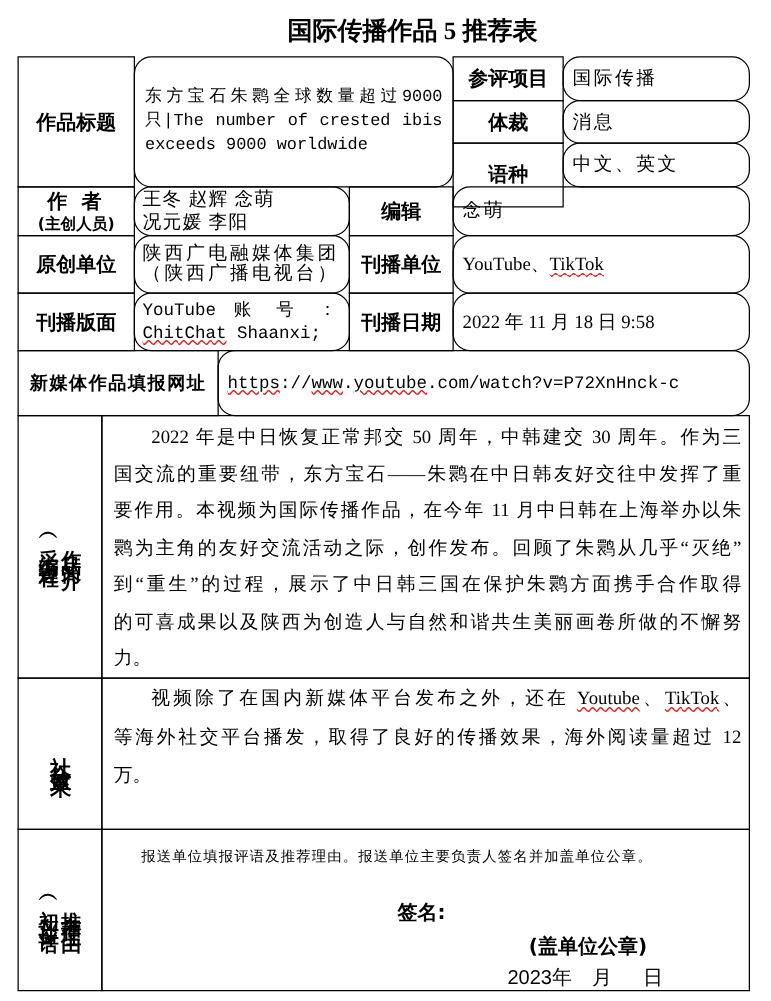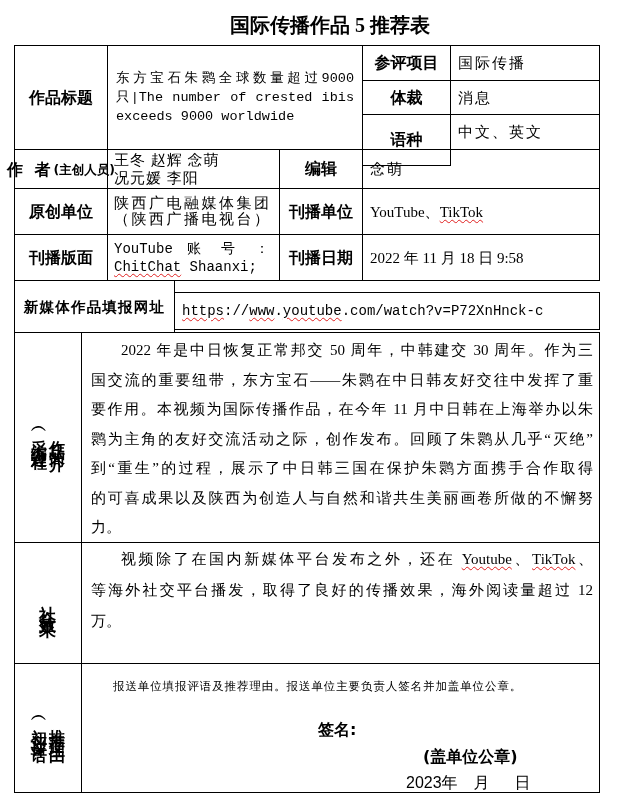--- a/index.html
+++ b/index.html
@@ -16,40 +16,40 @@
 
     .cell {
       position: absolute; border: 1px solid var(--border, #000);
       display: flex; align-items: center; overflow: visible;
     }
     .lbl {
       justify-content: center; text-align: center;
       font-family: "DejaVu Sans", "Liberation Sans", sans-serif;
       font-weight: bold; font-size: 16px; line-height: 20px; white-space: pre;
     }
-    .val { justify-content: flex-start; font-size: 15px; line-height: 20px; padding-left: 7px; }
+    .val { justify-content: flex-start; font-size: 15px; line-height: 20px; padding-left: 7px; border-radius: 14px; }
     .val.spaced { letter-spacing: 2px; }
 
     .mono { font-family: "Liberation Mono", "DejaVu Sans Mono", monospace; }
 
     .jl { width: 100%; }
     .jl .ln { white-space: nowrap; }
     .jl.just .ln { text-align: justify; text-align-last: justify; }
     .jl.just.last-left .ln:last-child { text-align: left; text-align-last: left; }
     .jl.first-indent .ln:first-child { text-indent: 30px; }
 
     .spell {
       text-decoration-line: underline;
       text-decoration-style: wavy;
       text-decoration-color: var(--spellcheck-underline, #e02020);
       text-decoration-thickness: 1px;
       text-underline-offset: 2px;
     }
 
-    .stack { display: flex; flex-direction: row; align-items: center; }
+    .stack { display: flex; flex-direction: column; align-items: center; }
     .stack .main { font-size: 16px; line-height: 19px; letter-spacing: 3px; white-space: pre; }
     .stack .sub { font-size: 12.5px; line-height: 17px; }
 
     .vlabel {
       writing-mode: vertical-rl; text-orientation: mixed;
       font-family: "DejaVu Sans", "Liberation Sans", sans-serif;
       font-weight: bold; font-size: 16px; line-height: 18px;
       letter-spacing: 5.5px; text-align: center;
     }
     .vlabel .ln { white-space: nowrap; }
@@ -155,21 +155,21 @@
     <div class="cell lbl" style="left:279px;top:234px;width:84px;height:47px">
       <span>刊播日期</span>
     </div>
     <div class="cell val" style="left:362px;top:234px;width:238px;height:47px">
       <span>2022 年 11 月 18 日 9:58</span>
     </div>
 
     <div class="cell lbl" style="left:14px;top:280px;width:161px;height:53px;font-size:14.5px;letter-spacing:1.2px">
       <span>新媒体作品填报网址</span>
     </div>
-    <div class="cell val mono" style="left:174px;top:292px;width:426px;height:38px;font-size:14px">
+    <div class="cell val mono" style="left:174px;top:280px;width:426px;height:53px;font-size:14px">
       <span><span class="spell">https</span><span>://</span><span class="spell">www</span><span>.</span><span class="spell">youtube</span><span>.com/watch?v=P72XnHnck-c</span></span>
     </div>
 
     <div class="cell lbl" style="left:14px;top:332px;width:68px;height:211px">
       <div class="vlabel"><div class="ln">作品简介</div><div class="ln">（采编过程）</div></div>
     </div>
     <div class="cell para" style="left:81px;top:332px;width:519px;height:211px">
       <div class="jl just last-left first-indent">
           <div class="ln">2022 年是中日恢复正常邦交 50 周年，中韩建交 30 周年。作为三</div>
           <div class="ln">国交流的重要纽带，东方宝石——朱鹮在中日韩友好交往中发挥了重</div>

